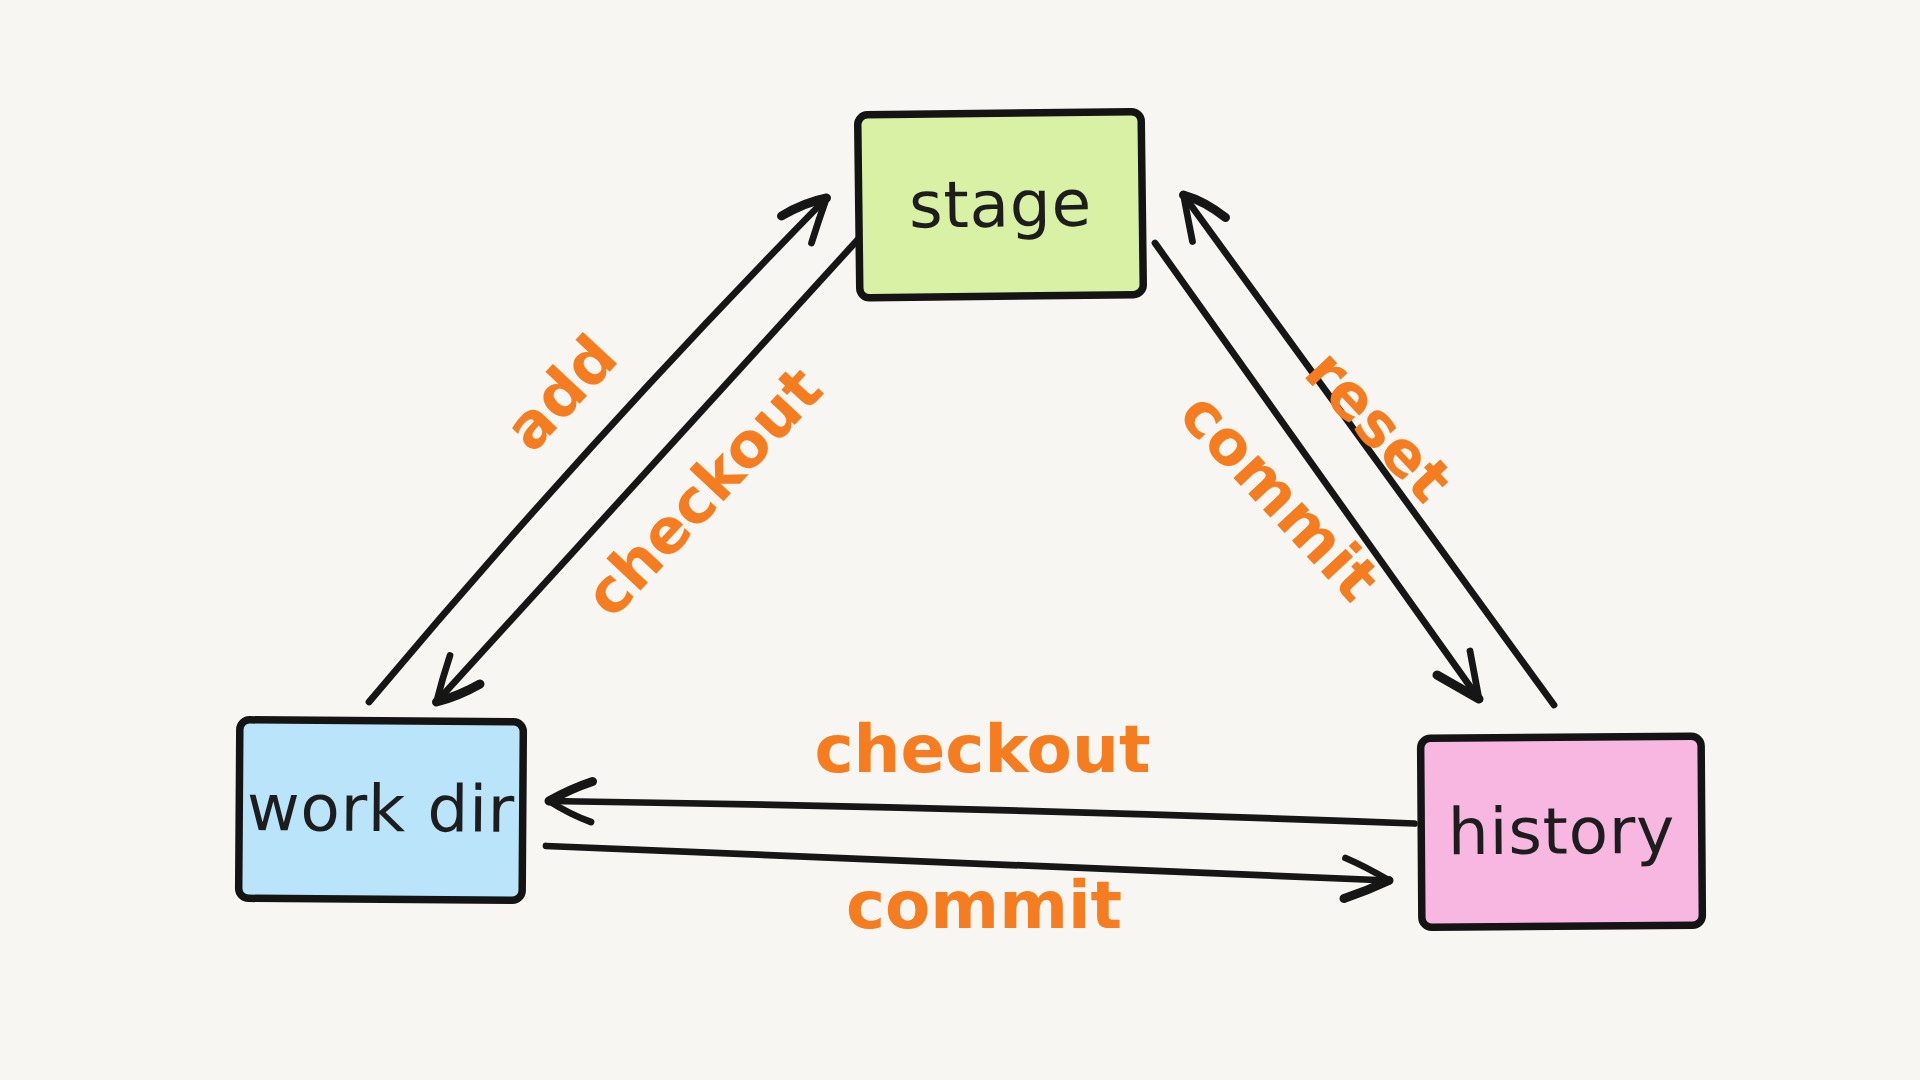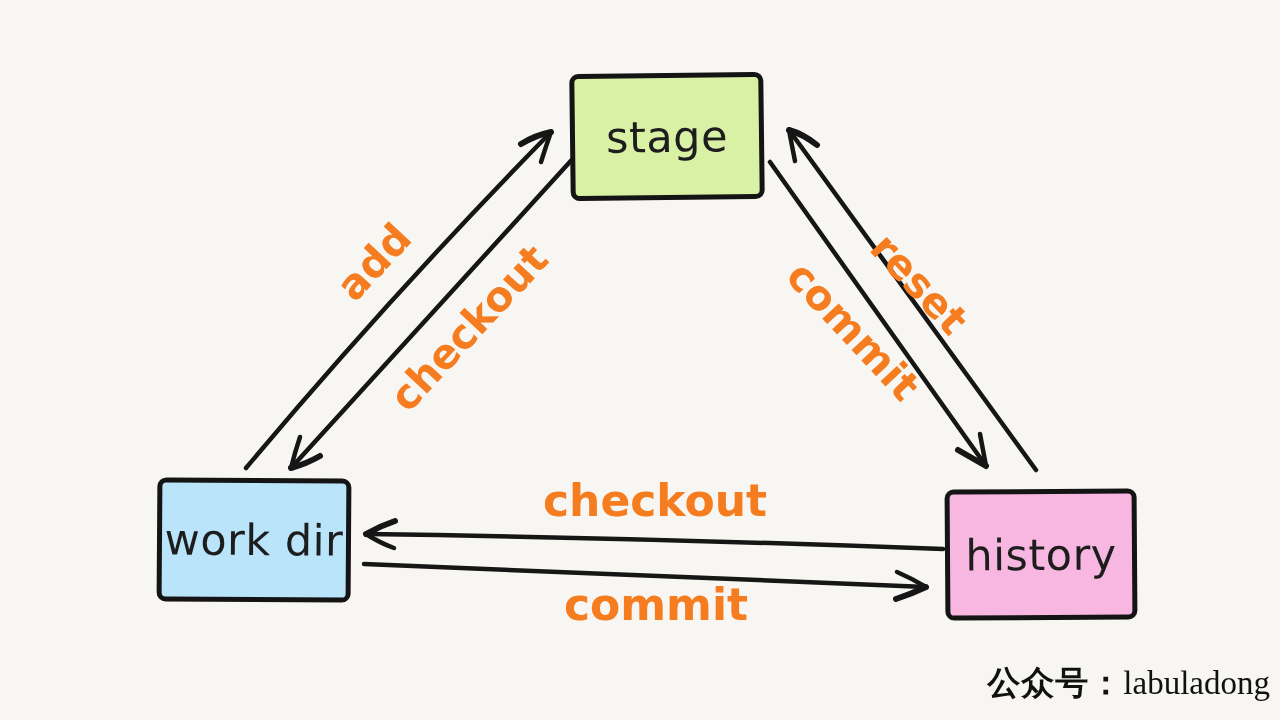--- a/index.html
+++ b/index.html
@@ -127,17 +127,14 @@
   <div class="edge-label lbl-checkout-diag">checkout</div>
 
   <div class="edge-label lbl-reset">reset</div>
 
   <div class="edge-label lbl-commit-diag">commit</div>
 
   <div class="edge-label lbl-checkout-h">checkout</div>
 
   <div class="edge-label lbl-commit-h">commit</div>
 
-  <div class="watermark">
-    <span class="wm-cn">公众号：</span><span class="wm-en">labuladong</span>
-  </div>
 
 </div>
 
 </body></html>

